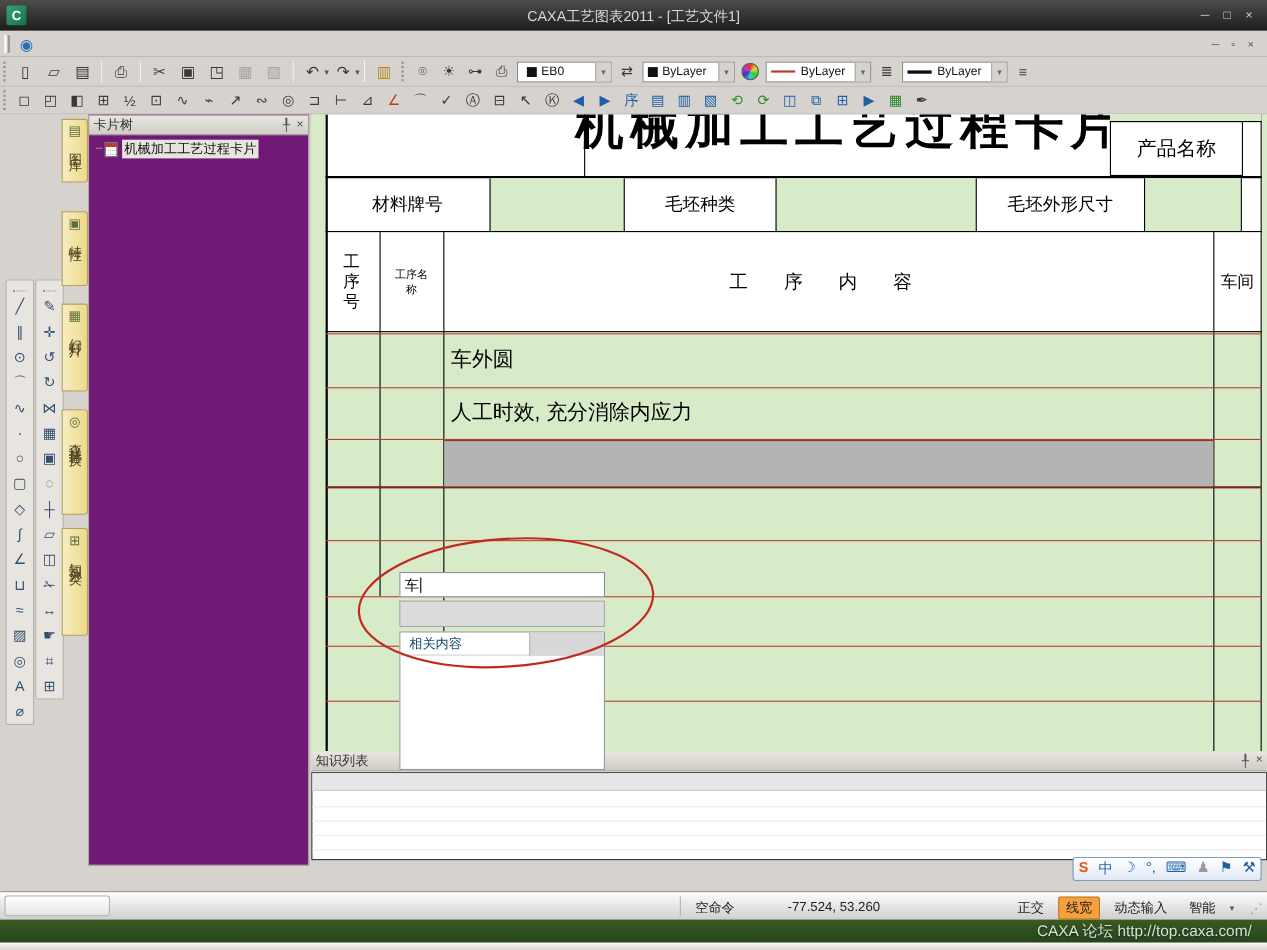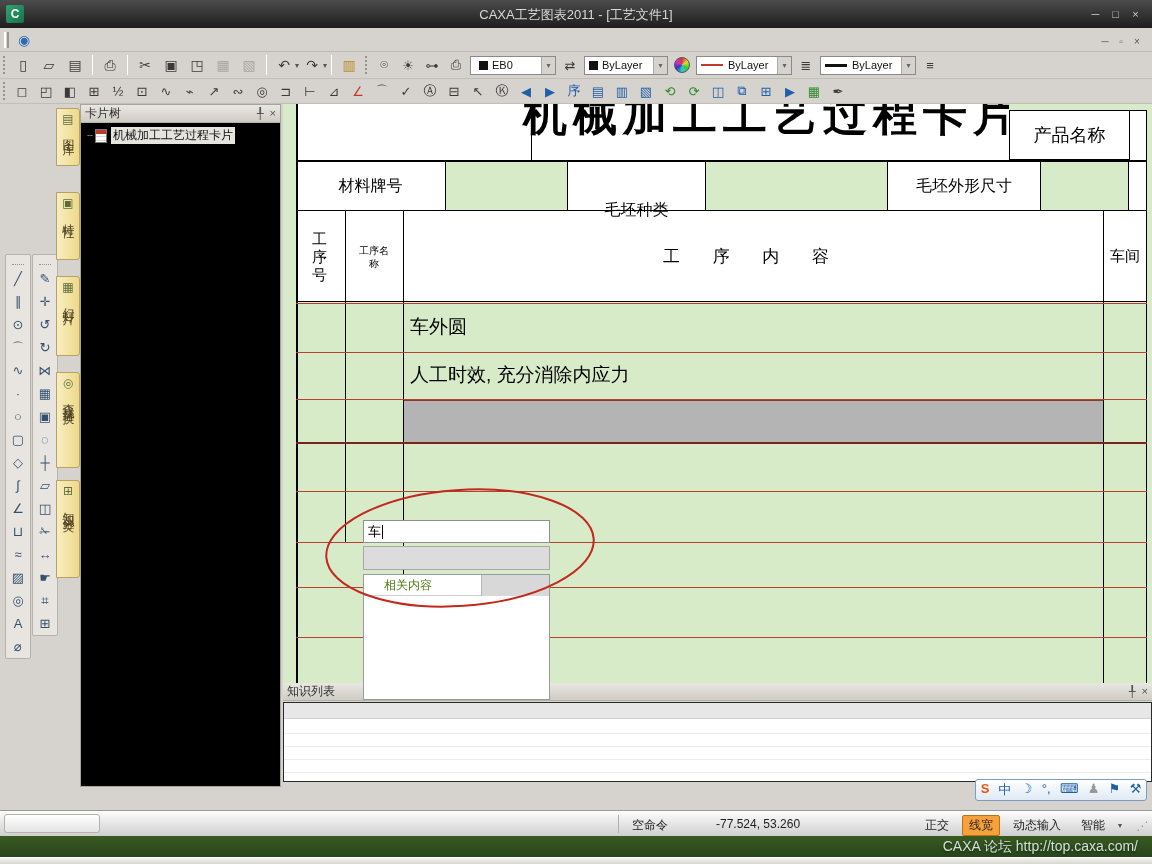--- a/index.html
+++ b/index.html
@@ -45,42 +45,42 @@
   .ticon{width:24px;height:23px;display:flex;align-items:center;justify-content:center;font-size:13px;color:#33506e;}
   .sidetab{position:absolute;left:56px;width:24px;background:linear-gradient(90deg,#f8edc0,#eed98a);border:1px solid #b5a25e;border-radius:0 3px 3px 0;display:flex;flex-direction:column;align-items:center;padding-top:3px;font-size:12px;color:#4a3f1e;}
   .sidetab .tabicon{font-size:12px;color:#5b6d3a;margin-bottom:4px;}
   .sidetab .tlabel{writing-mode:vertical-rl;letter-spacing:3px;}
   .sidetab:nth-of-type(1){top:108px;height:58px;}
   .sidetab:nth-of-type(2){top:192px;height:68px;}
   .sidetab:nth-of-type(3){top:276px;height:80px;}
   .sidetab:nth-of-type(4){top:372px;height:96px;}
   .sidetab:nth-of-type(5){top:480px;height:98px;}
   
-  .cardtree{left:80px;top:104px;width:201px;height:683px;background:#000000;border:1px solid #a8a49c;}
+  .cardtree{left:80px;top:104px;width:201px;height:683px;background:#701a75;border:1px solid #a8a49c;}
   .panelhead{position:absolute;left:0;top:0;width:100%;height:18px;background:linear-gradient(#e9e7e2,#cfccc5);border-bottom:1px solid #b5b2aa;font-size:12px;color:#333;display:flex;align-items:center;padding:0 4px;}
   .panelhead .ph-ctl{margin-left:auto;display:flex;gap:6px;color:#555;font-size:11px;}
   .treeitem{position:absolute;left:6px;top:22px;display:flex;align-items:center;font-size:12px;color:#111;}
   .treeitem .dots{color:#aaa;font-size:10px;margin-right:2px;}
   .cardicon{width:12px;height:14px;border:1px solid #777;background:linear-gradient(#c0392b 0 4px,#fff 4px 6px,#d8d8d8 6px 7px,#fff 7px 10px,#d8d8d8 10px 11px,#fff 11px);margin-right:4px;}
   .treelabel{background:#e6e4df;padding:0 2px;}
   
   .canvas{left:283px;top:104px;width:869px;height:579px;background:#d7ebc9;overflow:hidden;}
   .white{background:#fff;}
   .blk{background:#000;}
   .redline{background:#b8402f;height:1px;}
   .bigtitle{left:240px;top:-18px;width:500px;text-align:center;font-size:44px;font-weight:600;letter-spacing:6px;color:#000;white-space:nowrap;}
   .celllabel{display:flex;align-items:center;justify-content:center;font-size:16px;color:#000;}
   .grayrow{background:#b4b4b4;border-top:1px solid #8d3a2d;}
   .rowtext{font-size:19px;color:#000;white-space:nowrap;}
   
   .pp-input{left:363px;top:520px;width:187px;height:23px;background:#fff;border:1px solid #8f8f8f;font-size:13px;color:#000;display:flex;align-items:center;padding-left:4px;z-index:50;}
   .pp-caret{width:1px;height:14px;background:#000;margin-left:1px;}
   .pp-gray{left:363px;top:546px;width:187px;height:24px;background:#dcdcdc;border:1px solid #a8a8a8;z-index:50;}
   .pp-panel{left:363px;top:574px;width:187px;height:126px;background:#fff;border:1px solid #9a9a9a;z-index:50;}
-  .pp-head{position:absolute;left:0;top:0;width:100%;height:21px;border-bottom:1px solid #d0d0d0;font-size:12px;color:#4d7c0f;display:flex;align-items:center;padding-left:20px;}
+  .pp-head{position:absolute;left:0;top:0;width:100%;height:21px;border-bottom:1px solid #d0d0d0;font-size:12px;color:#0c4a6e;display:flex;align-items:center;padding-left:8px;}
   .pp-headbtn{position:absolute;right:0;top:0;width:68px;height:21px;background:#d8d8d8;border-left:1px solid #b5b5b5;}
   
   .knowpanel{left:283px;top:683px;width:869px;height:104px;background:#d6d3ce;}
   .knowbody{position:absolute;left:0;top:19px;width:869px;height:80px;background:#fff;border:1px solid #2a2a2a;}
   .knowhdr{position:absolute;left:0;top:0;width:100%;height:16px;background:#e7e7e7;border-bottom:1px solid #cfcfcf;}
   .knowline{position:absolute;left:0;width:100%;height:1px;background:#ececec;}
   
   .lowerstrip{left:0;top:787px;width:1152px;height:23px;background:#d6d3ce;}
   .statusbar{left:0;top:810px;width:1152px;height:26px;background:linear-gradient(#fdfdfd,#cfcfcf);border-top:1px solid #9a9a9a;font-size:12px;color:#222;}
   .sb-field{left:4px;top:3px;width:96px;height:19px;border:1px solid #b5b2aa;border-radius:3px;background:linear-gradient(#fff,#e4e4e4);}
@@ -329,21 +329,21 @@
     <div class="abs" style="left:726px;top:0;width:138px;height:6px;background:#d7ebc9;"></div>
     <div class="abs white" style="left:726px;top:6px;width:121px;height:50px;border:1px solid #000;"></div>
     <div class="abs blk" style="left:726px;top:6px;width:138px;height:1px;"></div>
     <div class="abs celllabel" style="left:726px;top:6px;width:121px;height:50px;font-size:18px;">产品名称</div>
     <div class="abs blk" style="left:13px;top:56px;width:851px;height:2px;"></div>
 
     <div class="abs" style="left:162px;top:58px;width:123px;height:48px;background:#d7ebc9;border-left:1px solid #000;border-right:1px solid #000;"></div>
     <div class="abs" style="left:422px;top:58px;width:183px;height:48px;background:#d7ebc9;border-left:1px solid #000;border-right:1px solid #000;"></div>
     <div class="abs" style="left:757px;top:58px;width:89px;height:48px;background:#d7ebc9;border-left:1px solid #000;border-right:1px solid #000;"></div>
     <div class="abs celllabel" style="left:13px;top:58px;width:149px;height:48px;">材料牌号</div>
-    <div class="abs celllabel" style="left:285px;top:58px;width:137px;height:48px;margin-top:24px;">毛坯种类</div>
+    <div class="abs celllabel" style="left:285px;top:58px;width:137px;height:48px;">毛坯种类</div>
     <div class="abs celllabel" style="left:605px;top:58px;width:152px;height:48px;">毛坯外形尺寸</div>
     <div class="abs blk" style="left:13px;top:106px;width:851px;height:1px;"></div>
 
     <div class="abs blk" style="left:62px;top:107px;width:1px;height:331px;"></div>
     <div class="abs blk" style="left:120px;top:107px;width:1px;height:472px;"></div>
     <div class="abs blk" style="left:820px;top:107px;width:1px;height:472px;"></div>
     <div class="abs celllabel" style="left:13px;top:107px;width:49px;height:91px;">
       <span style="width:17px;word-break:break-all;font-size:15px;line-height:1.2;">工序号</span>
     </div>
     <div class="abs celllabel" style="left:62px;top:107px;width:58px;height:91px;">

